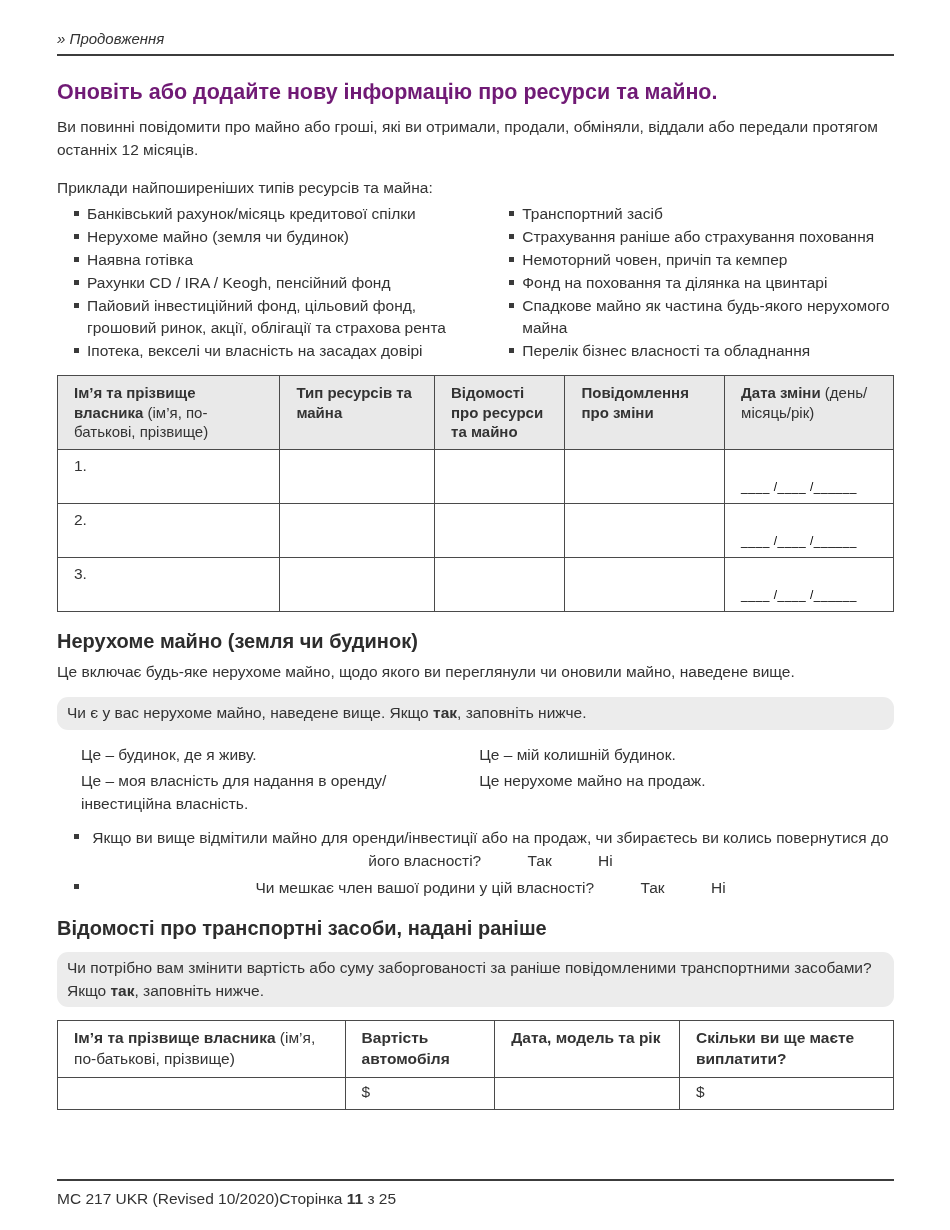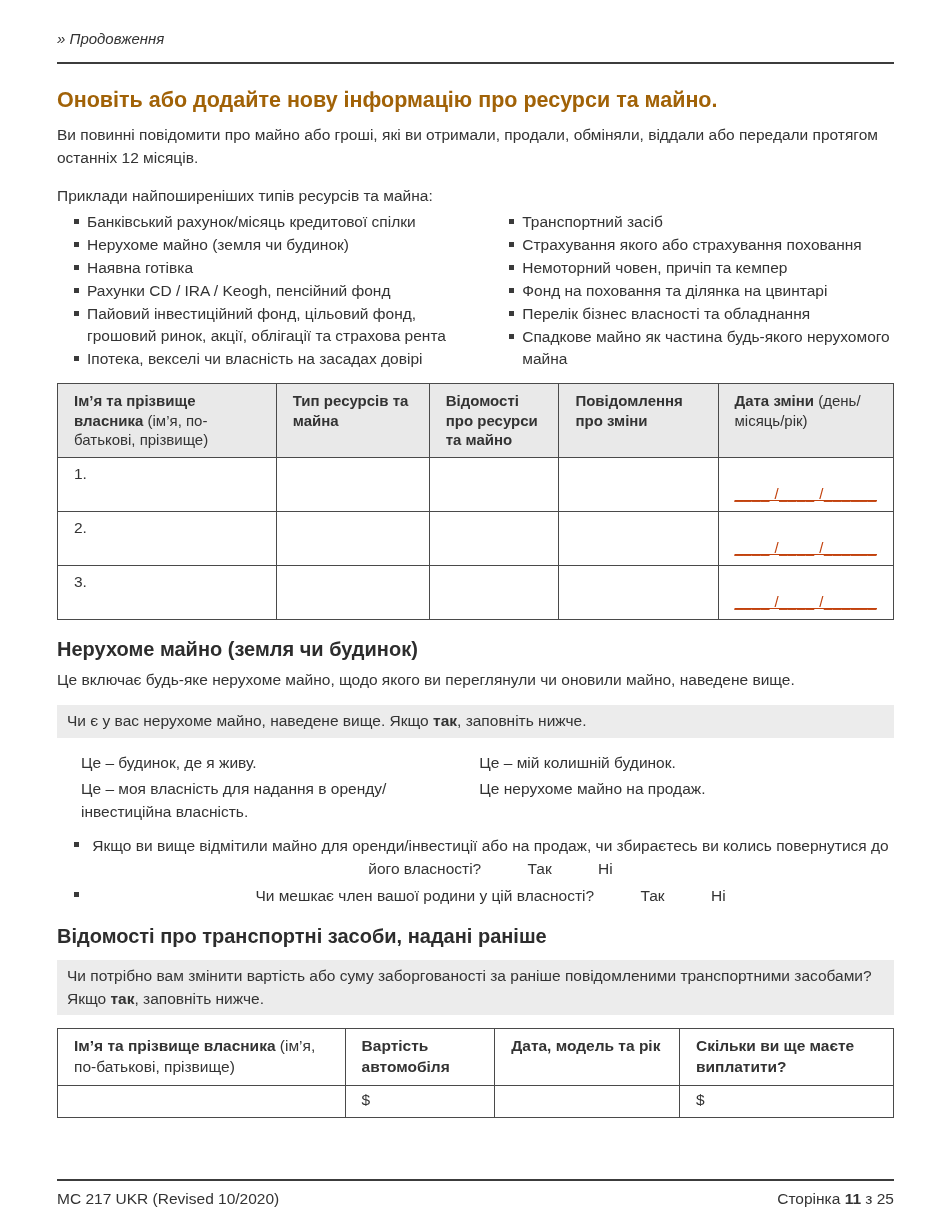--- a/index.html
+++ b/index.html
@@ -11,25 +11,25 @@
     font-family: "Liberation Sans", "DejaVu Sans", sans-serif;
     font-size: 15.5px;
     overflow: hidden;
     position: relative;
   }
   .page { padding: 30px 56px 0 57px; }
 
   .cont {
     font-style: italic;
     font-size: 15px;
-    padding-bottom: 15px;
+    padding-bottom: 7px;
     border-bottom: 2px solid #3c3c3c;
   }
 
-  h1 { font-size: 21.5px; font-weight: bold; color: #a16207; margin: 24px 0 10px; }
+  h1 { font-size: 21.5px; font-weight: bold; color: #701a75; margin: 24px 0 10px; }
   h2 { font-size: 20px; font-weight: bold; color: #2d2d2d; margin: 18px 0 7px; }
 
   .para { line-height: 1.5; margin-bottom: 14px; }
   .examples-label { margin-bottom: 4px; line-height: 1.5; }
 
   .cols { display: flex; }
   .cols .c1 { width: 52%; padding-right: 22px; }
   .cols .c2 { width: 48%; }
 
   ul.b-list { list-style: none; padding-left: 17px; }
@@ -38,23 +38,23 @@
     content: ""; position: absolute; left: 0; top: 8px;
     width: 5px; height: 5px; background: #3a3a3a;
   }
 
   table { width: 100%; border-collapse: collapse; }
   .res-table { margin-top: 12px; }
   th, td { border: 1px solid #4a4a4a; text-align: left; vertical-align: top; padding: 7px 16px; }
   .res-table th { background: #e9e9e9; font-weight: bold; font-size: 15px; line-height: 1.32; }
   th .r { font-weight: normal; }
   tr.data td { height: 54px; }
-  td.date { vertical-align: bottom; padding-bottom: 9px; white-space: nowrap; font-size: 15px; letter-spacing: 0.5px; color: #c2410c; text-decoration: underline; }
-
-  .graybar { background: #ececec; padding: 5px 10px; line-height: 1.45; margin: 12px 0 13px; }
+  td.date { vertical-align: bottom; padding-bottom: 9px; white-space: nowrap; font-size: 12px; letter-spacing: 0.5px; color: #000000; }
+
+  .graybar { background: #ececec; padding: 5px 10px; line-height: 1.45; margin: 12px 0 13px; border-radius: 11px; }
   .bold { font-weight: bold; }
 
   .opts { display: flex; padding-left: 24px; margin-bottom: 7px; }
   .opts .oc1 { width: 49%; padding-right: 14px; }
   .opts .oc2 { width: 51%; }
   .opt { line-height: 1.5; margin-bottom: 3px; }
 
   ul.q-list { list-style: none; padding-left: 17px; text-align: center; }
   ul.q-list li { position: relative; padding-left: 13px; line-height: 1.5; margin-bottom: 4px; }
   ul.q-list li::before {
@@ -62,21 +62,21 @@
     width: 5px; height: 5px; background: #3a3a3a;
   }
   .yn { display: inline-block; margin-left: 42px; }
 
   .vt th { background: #ffffff; font-weight: bold; font-size: 15.5px; line-height: 1.35; }
   .vt td.dollar-row { height: 32px; padding-top: 5px; }
 
   .footer {
     position: absolute; left: 57px; right: 56px; bottom: 22px;
     border-top: 2px solid #3c3c3c; padding-top: 9px;
-    display: flex; justify-content: space-between;
+    display: flex; 
   }
 </style>
 </head>
 <body>
 
 <div class="page">
 
   <div class="cont">
     <span>» Продовження</span>
   </div>
@@ -94,25 +94,25 @@
         <li>Нерухоме майно (земля чи будинок)</li>
         <li>Наявна готівка</li>
         <li>Рахунки CD / IRA / Keogh, пенсійний фонд</li>
         <li>Пайовий інвестиційний фонд, цільовий фонд, грошовий ринок, акції, облігації та страхова рента</li>
         <li>Іпотека, векселі чи власність на засадах довірі</li>
       </ul>
     </div>
     <div class="c2">
       <ul class="b-list">
         <li>Транспортний засіб</li>
-        <li>Страхування якого або страхування поховання</li>
+        <li>Страхування раніше або страхування поховання</li>
         <li>Немоторний човен, причіп та кемпер</li>
         <li>Фонд на поховання та ділянка на цвинтарі</li>
+        <li>Спадкове майно як частина будь-якого нерухомого майна</li>
         <li>Перелік бізнес власності та обладнання</li>
-        <li>Спадкове майно як частина будь-якого нерухомого майна</li>
       </ul>
     </div>
   </div>
 
   <table class="res-table">
     <colgroup>
       <col style="width:26.6%">
         <col style="width:18.5%">
         <col style="width:15.6%">
         <col style="width:19.1%">

